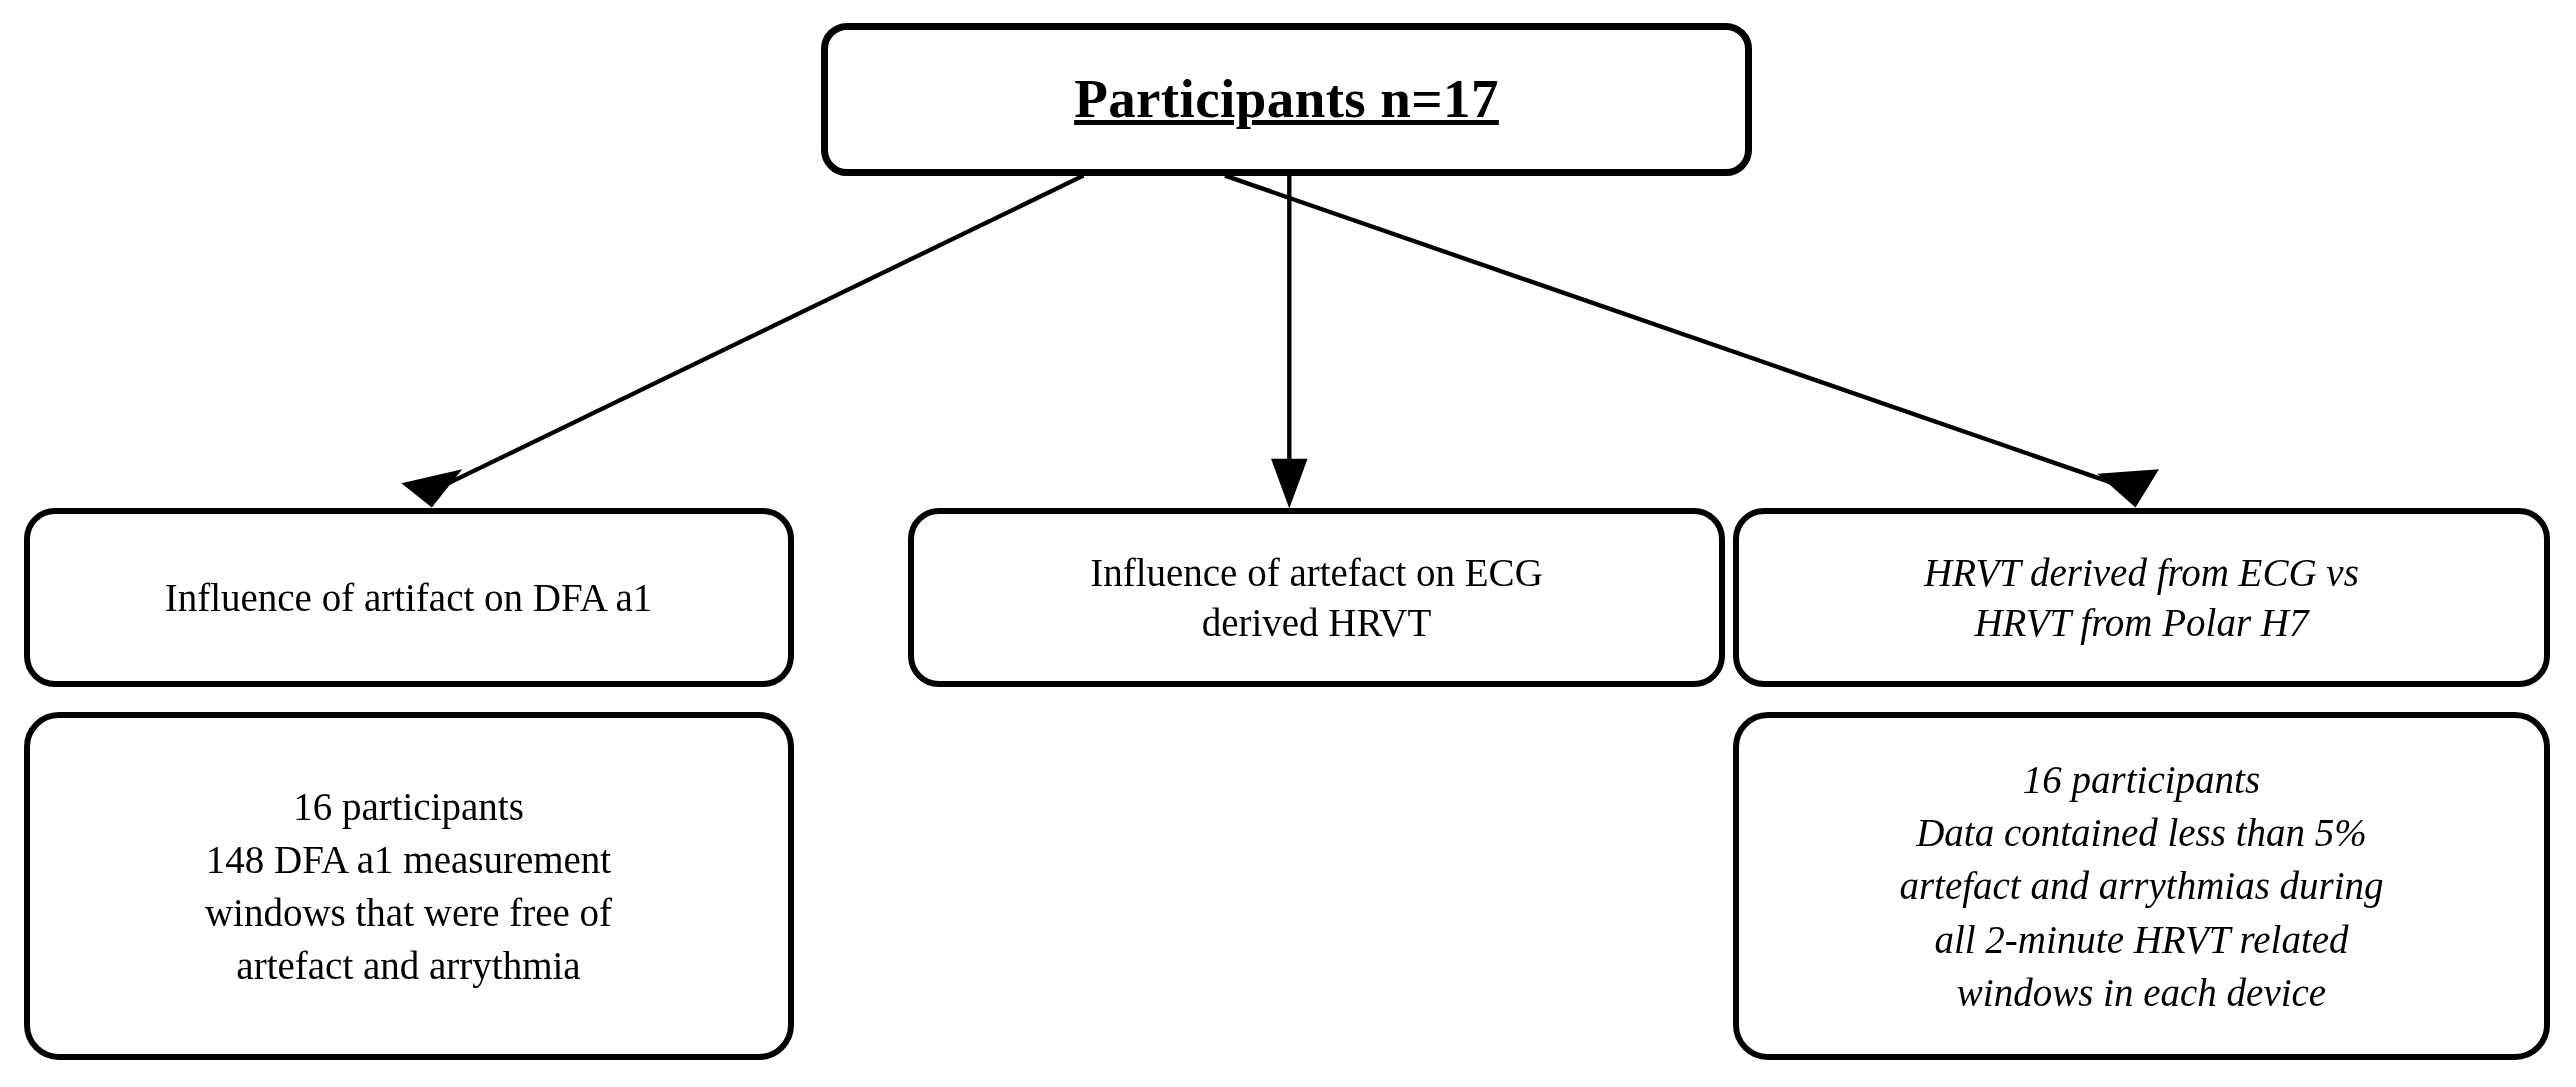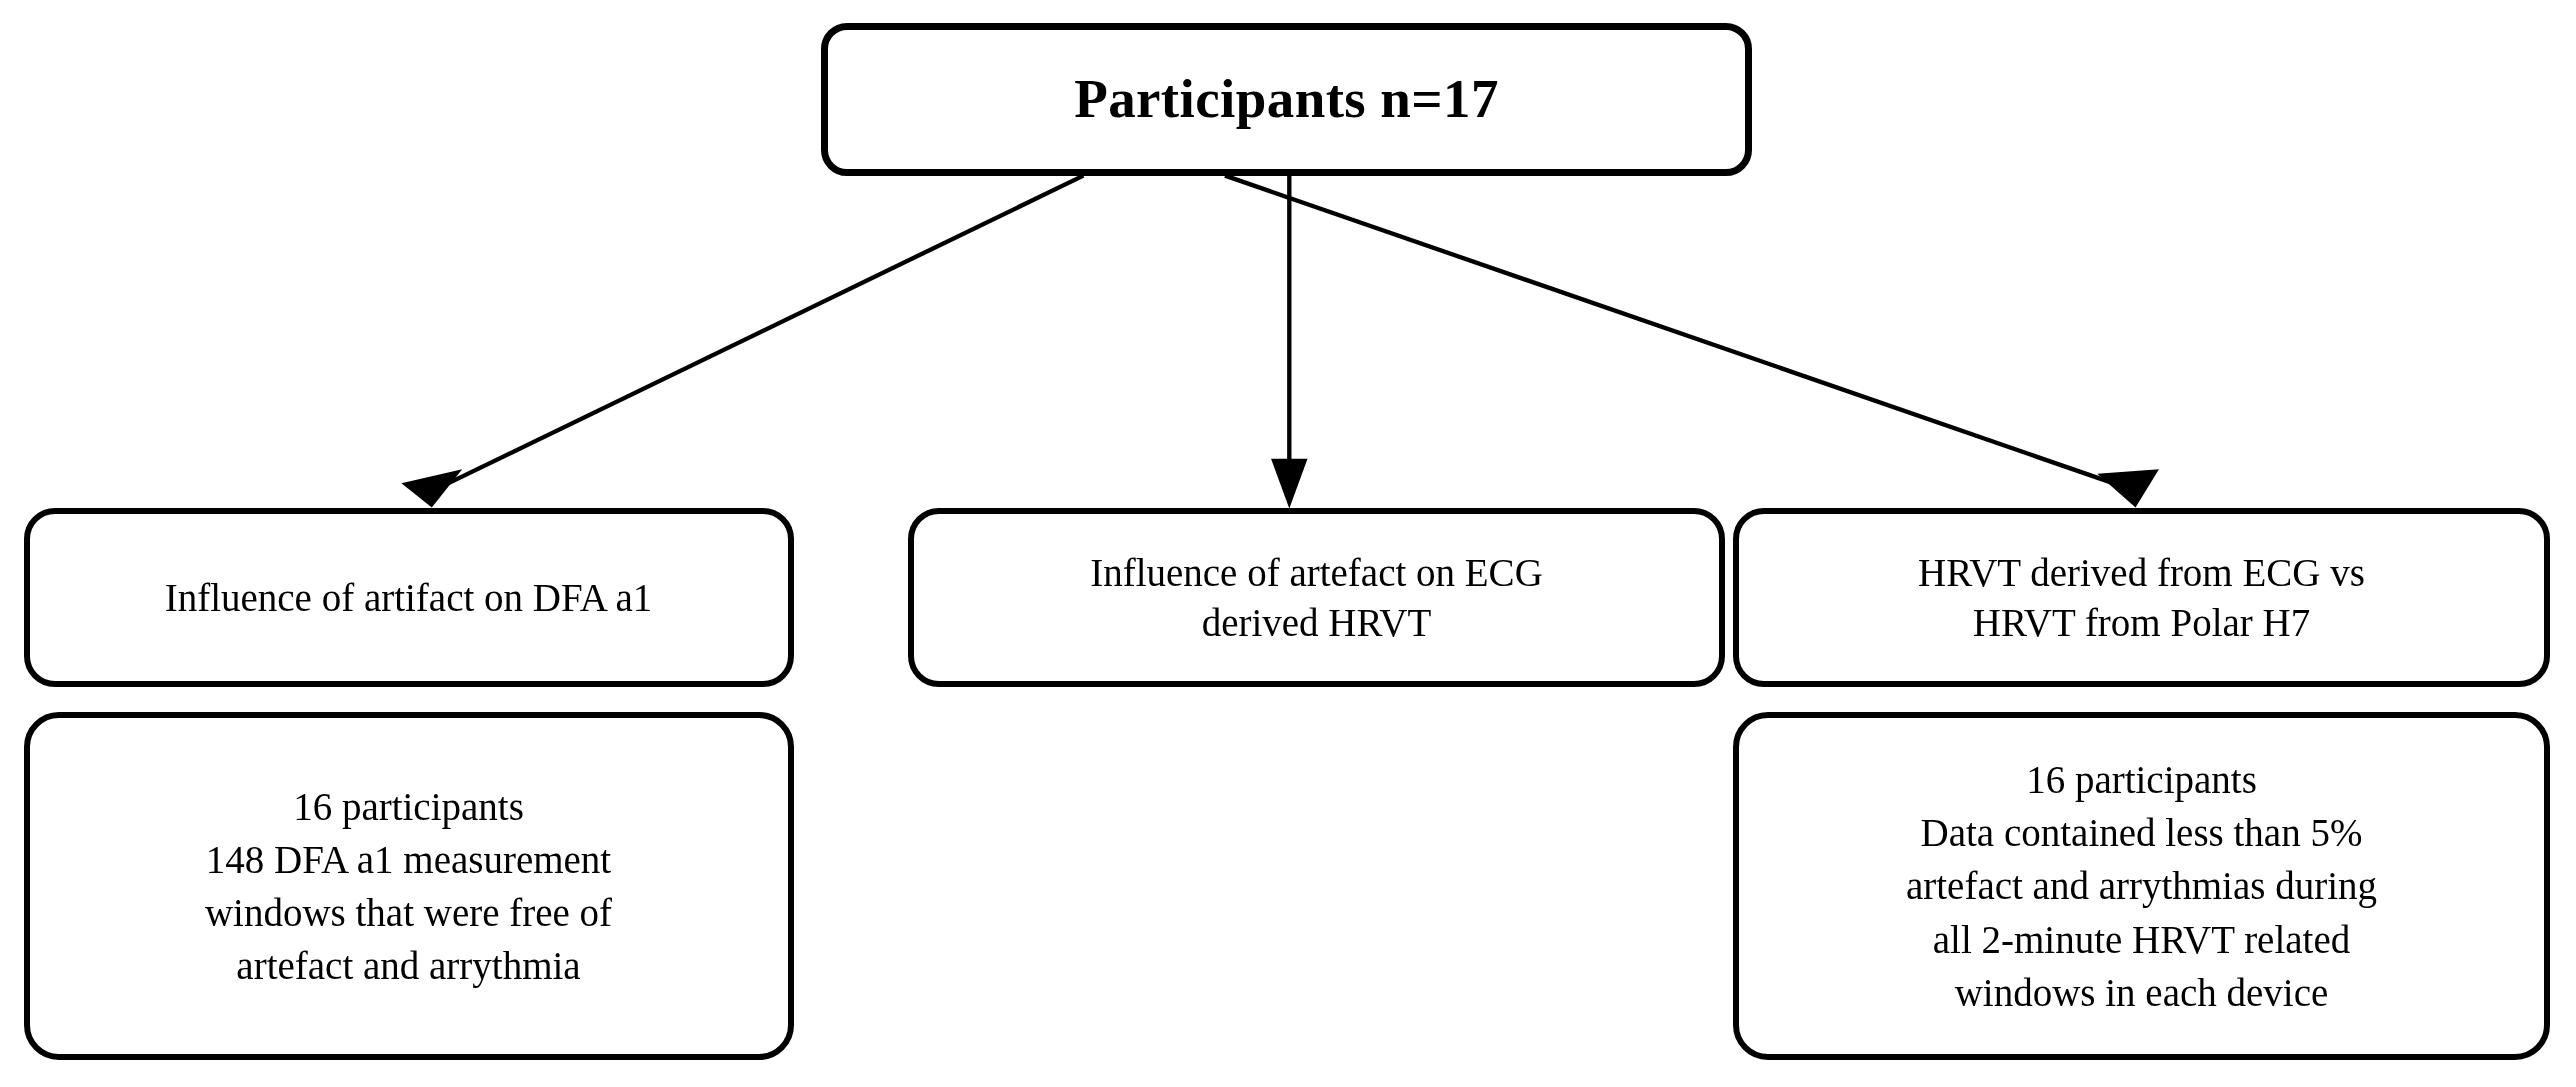--- a/index.html
+++ b/index.html
@@ -55,20 +55,21 @@
   }
 
   
   #node-root {
     left: 821px;
     top: 22.6px;
     width: 931px;
     height: 153px;
     border-width: 7px;
     border-radius: 26px;
+    text-decoration: underline;
   }
   #node-root .node-text {
     font-size: 55px;
     font-weight: bold;
     letter-spacing: 0.4px;
     line-height: 1.1;
   }
 
   
   .branch-node {
@@ -88,21 +89,21 @@
     border-radius: 35px;
   }
   .outcome-node .node-text {
     font-size: 39px;
     line-height: 1.36;
   }
 
   
   .col-left   { left: 23.5px;   width: 770px; }
   .col-center { left: 877px; width: 817px; margin-left: 31px; }
-  .col-right  { left: 1733px; width: 817px; }
+  .col-right  { left: 1733px; width: 817px; font-style: italic; }
 </style>
 </head>
 <body>
 
 <div id="flowchart">
 
   <svg class="connectors" viewBox="0 0 2965 1252" width="2576" height="1088" xmlns="http://www.w3.org/2000/svg">
 
     <g>
       <line x1="1247" y1="202" x2="508" y2="560" stroke="#000000" stroke-width="5"></line>

